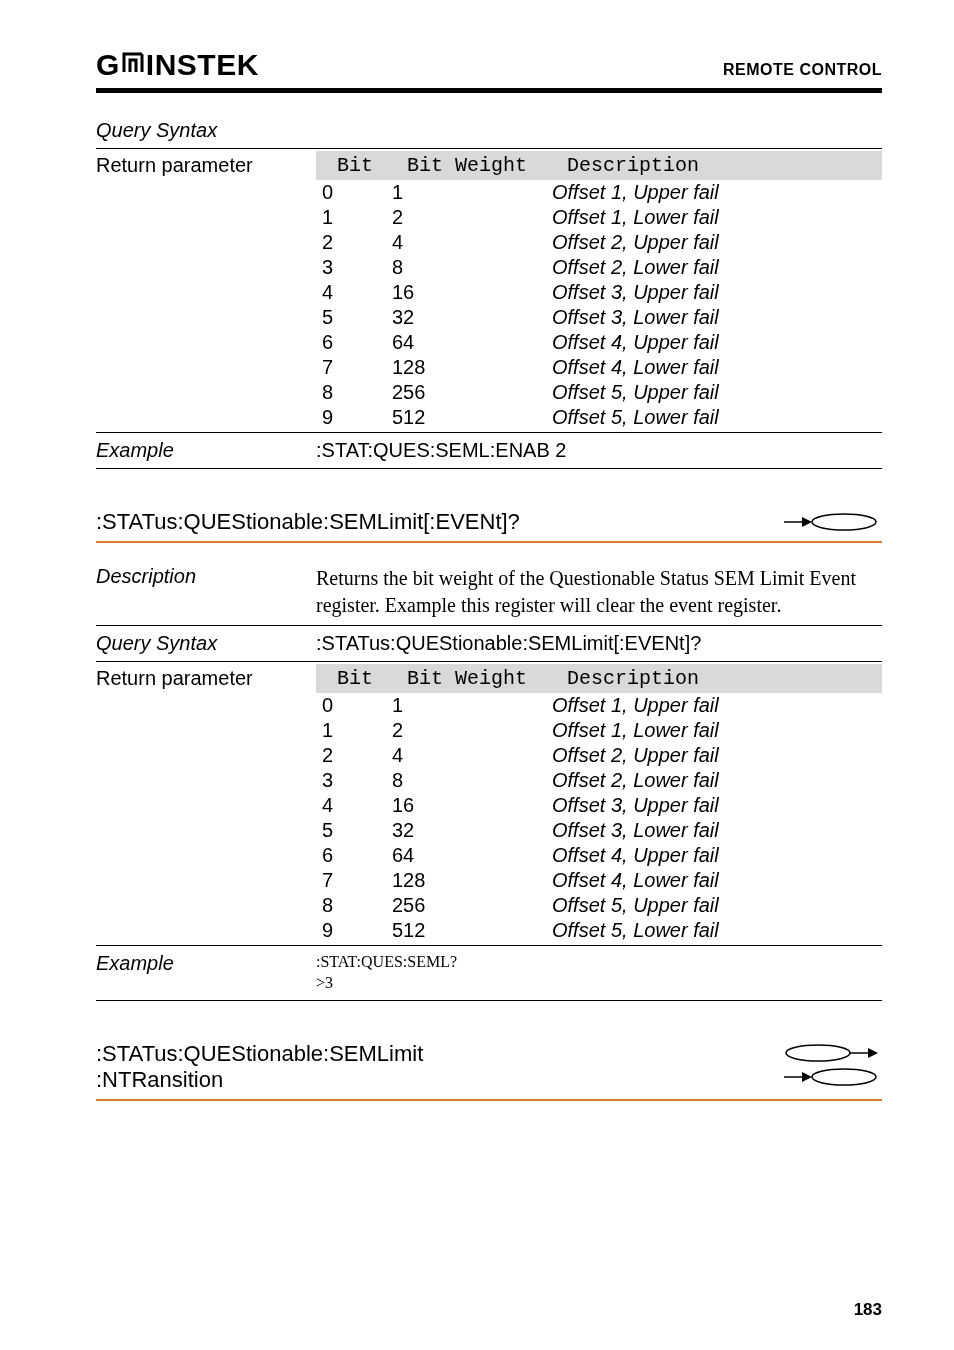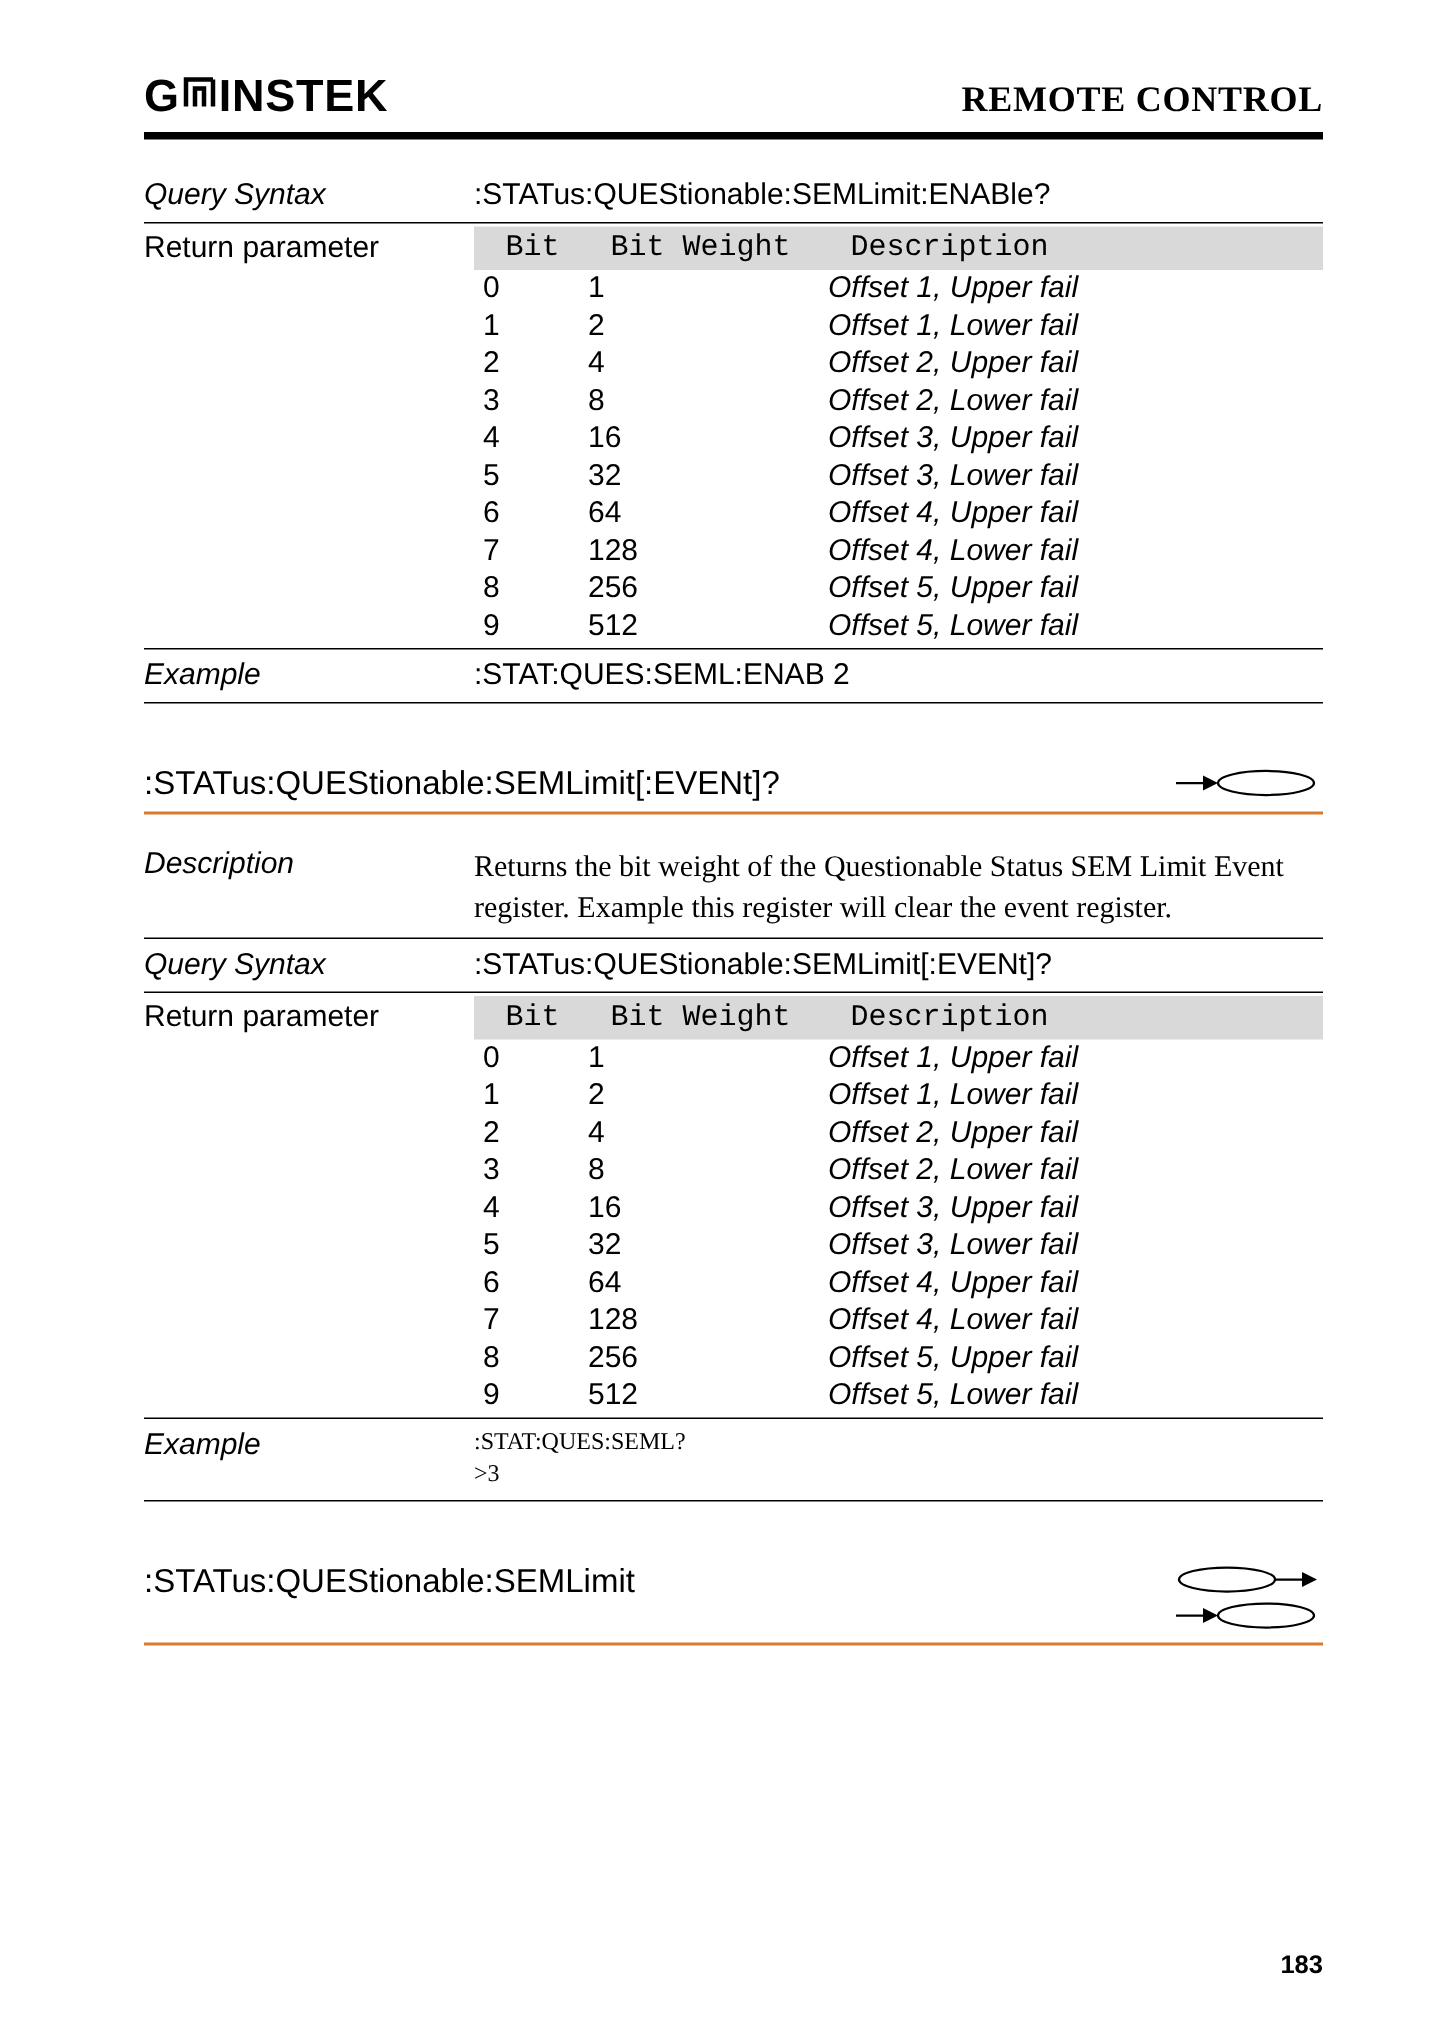--- a/index.html
+++ b/index.html
@@ -26,22 +26,22 @@
     display: flex;
     align-items: baseline;
   }
   .logo-icon {
     display: inline-block;
     margin: 0 1px;
     position: relative;
     top: -4px;
   }
   .section-title {
-    font-family: Liberation Serif, serif;
-    font-size: 24px;
+    font-family: Liberation Sans, sans-serif;
+    font-size: 16px;
     font-weight: 600;
     letter-spacing: 0.5px;
   }
   .thick-rule {
     border: none;
     border-top: 5px solid #000;
     margin-bottom: 22px;
   }
   .row {
     display: flex;
@@ -141,21 +141,20 @@
       </svg>
     </span>
     <span>INSTEK</span>
   </div>
   <div class="section-title">REMOTE CONTROL</div>
 </div>
 <hr class="thick-rule">
 
 <div class="row">
   <div class="label-col">Query Syntax</div>
-  <div class="value-col">:STATus:QUEStionable:SEMLimit:ENABle?</div>
 </div>
 <hr class="thin-rule">
 <div class="row" style="align-items:stretch; padding:0;">
   <div class="wide-label" style="padding-top:3px;">Return parameter</div>
   <div class="table-right">
     <div class="table-hdr">
       <div class="c1">Bit</div>
       <div class="c2">Bit Weight</div>
       <div class="c3">Description</div>
     </div>
@@ -310,20 +309,21 @@
   <div class="value-col example-val">
     <div>:STAT:QUES:SEML?</div>
     <div>&gt;3</div>
   </div>
 </div>
 <hr class="thin-rule">
 
 <div class="subheading-row" style="align-items:flex-start;">
   <div class="subheading">
     <div>:STATus:QUEStionable:SEMLimit</div>
+    <div>:NTRansition</div>
   </div>
   <span>
     <svg width="100" height="48" viewBox="0 0 100 48">
       <ellipse cx="36" cy="12" rx="32" ry="8" fill="none" stroke="#000" stroke-width="1.5"></ellipse>
       <line x1="68" y1="12" x2="92" y2="12" stroke="#000" stroke-width="1.5"></line>
       <polygon points="86,7 96,12 86,17" fill="#000"></polygon>
       <line x1="2" y1="36" x2="28" y2="36" stroke="#000" stroke-width="1.5"></line>
       <polygon points="20,31 30,36 20,41" fill="#000"></polygon>
       <ellipse cx="62" cy="36" rx="32" ry="8" fill="none" stroke="#000" stroke-width="1.5"></ellipse>
     </svg>

